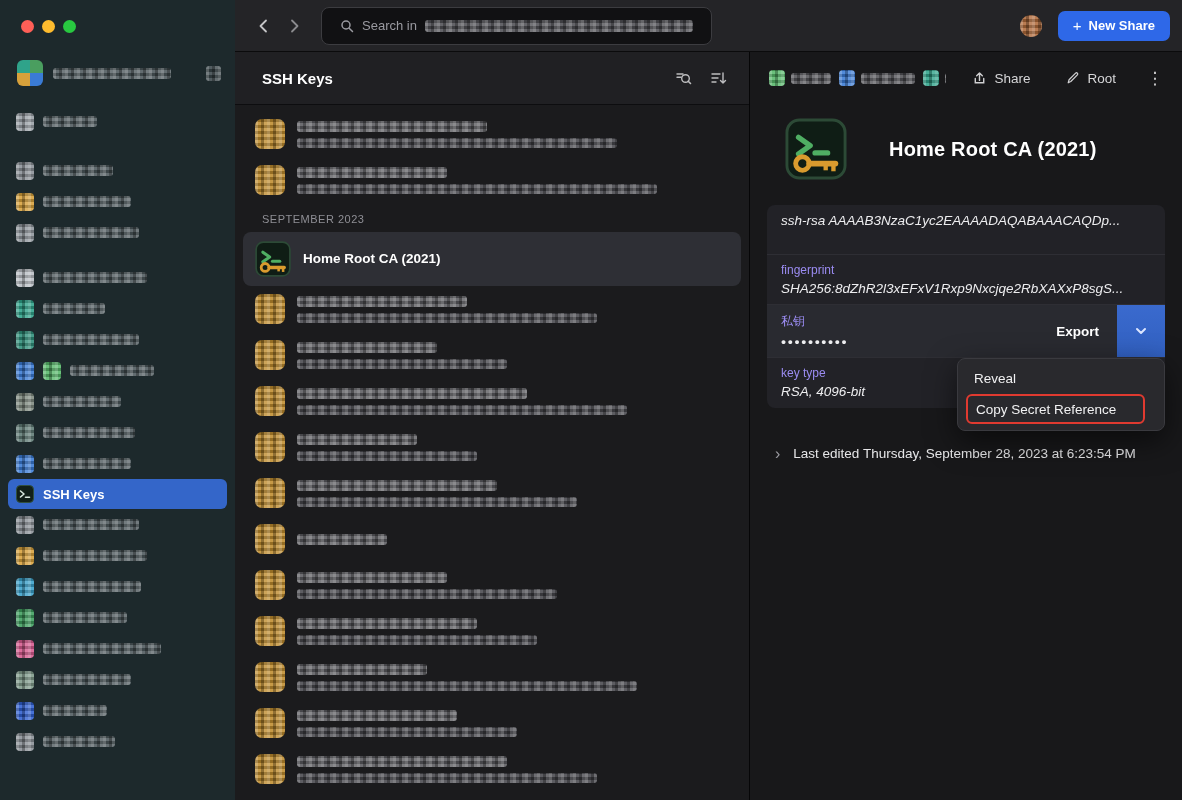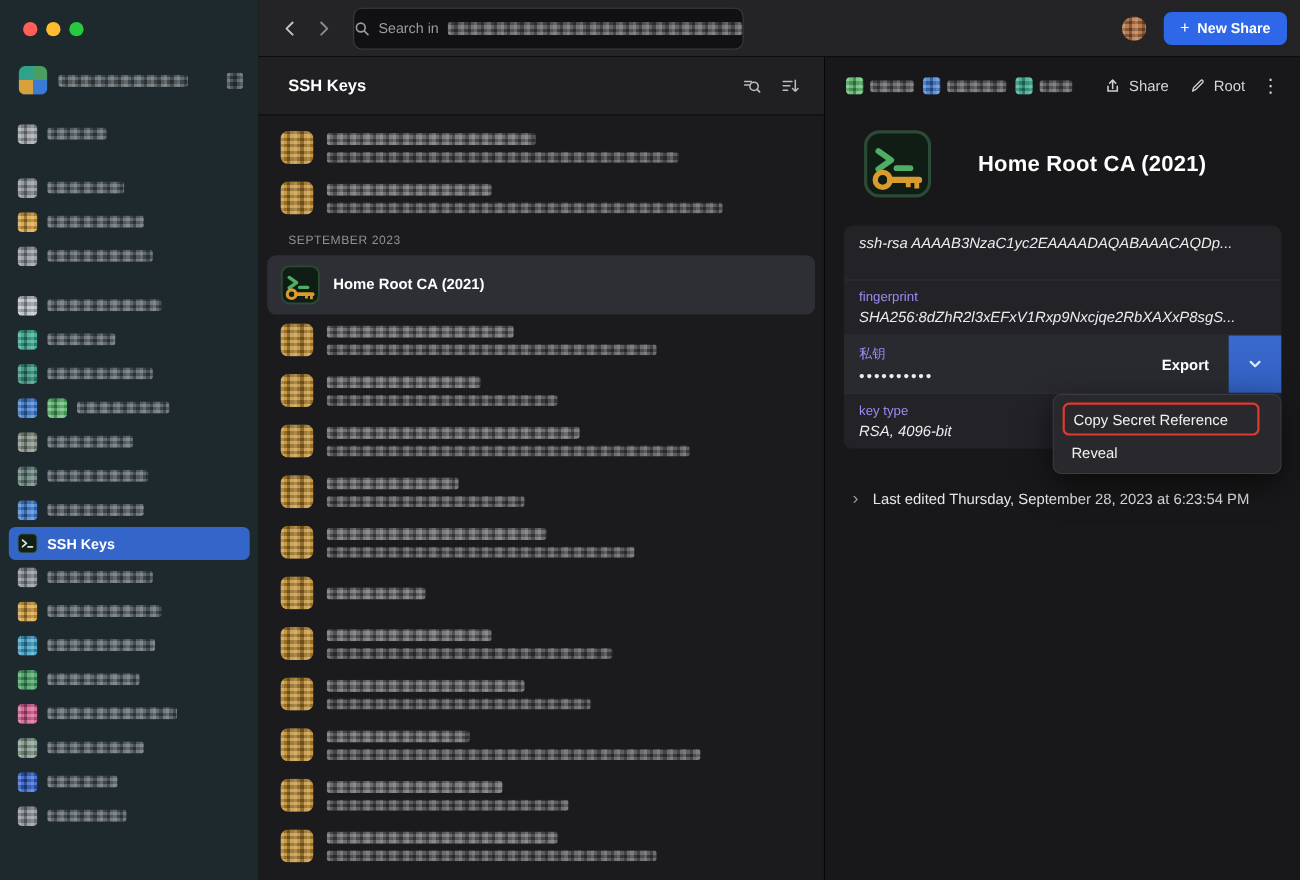--- a/index.html
+++ b/index.html
@@ -30,21 +30,21 @@
   .side-item.selected{background:#3466c9;border-radius:6px;margin:0 8px;padding:0 8px;height:30px;}
   .side-label{font-size:13px;font-weight:700;color:#fff;}
   .term-ic{width:18px;height:18px;flex:none;display:flex;}
 
   
   .main{flex:1;display:flex;flex-direction:column;min-width:0;}
   .topbar{height:52px;flex:none;background:#242427;display:flex;align-items:center;
     padding:0 12px 0 14px;border-bottom:1px solid #0b0b0c;gap:0;}
   .navbtn{background:none;border:none;width:30px;height:30px;display:flex;align-items:center;justify-content:center;cursor:pointer;}
   .searchbox{flex:1;max-width:688px;height:38px;margin:0 14px 0 12px;background:#111113;
-    border:1px solid #3c3c40;border-radius:8px;display:flex;align-items:center;gap:8px;padding:0 0;text-align:center;}
+    border:1px solid #3c3c40;border-radius:8px;display:flex;align-items:center;gap:8px;padding:0 18px;text-align:center;}
   .search-text{font-size:13px;color:#9a9aa0;white-space:nowrap;}
   .search-redact{width:268px;height:12px;background-color:#4f4f54;}
   .tb-spacer{flex:1;}
   .tb-avatar{width:22px;height:22px;border-radius:50%;background-color:#b06a3a;margin-right:16px;flex:none;}
   .newitem{height:30px;background:#2e68e8;color:#fff;border:none;border-radius:7px;
     display:flex;align-items:center;gap:7px;padding:0 15px;font-size:13px;font-weight:600;cursor:pointer;}
   .newitem .plus{font-size:15px;font-weight:400;line-height:1;}
 
   .content{flex:1;display:flex;min-height:0;}
 
@@ -63,21 +63,21 @@
   .l2{background-color:#47474c;height:10px;}
   .section-label{padding:10px 0 7px 27px;font-size:11px;font-weight:400;color:#8f8f95;letter-spacing:.5px;}
   .sel-row{margin:0 8px;height:54px;background:#2e2f35;border-radius:8px;
     display:flex;align-items:center;gap:12px;padding:0 12px;}
   .sel-ic{width:36px;height:36px;flex:none;display:flex;}
   .sel-title{font-size:13.5px;font-weight:700;color:#fff;line-height:1.3;}
   .sel-sub{font-size:11px;color:#a2a2a8;line-height:1.3;}
 
   
   .detail{flex:1;background:#18181a;position:relative;min-width:0;}
-  .dheader{height:52px;display:flex;padding:0 14px 0 19px;gap:0;}
+  .dheader{height:52px;display:flex;padding:0 14px 0 19px;gap:16px;}
   .tags{flex:1;display:flex;align-items:center;gap:8px;overflow:hidden;}
   .tag-g{display:flex;align-items:center;gap:6px;}
   .tag-ic{width:16px;height:16px;border-radius:4px;background-color:#57b86a;}
   .tbar{background-color:#525257;height:11px;}
   .dbtn{background:none;border:none;color:#d6d6d8;font-size:13.5px;display:flex;align-items:center;
     gap:7px;padding:6px 10px;cursor:pointer;font-family:inherit;}
   .more{background:none;border:none;color:#d6d6d8;font-size:17px;width:26px;cursor:pointer;line-height:1;}
   .titleblock{position:absolute;left:35px;top:66px;display:flex;align-items:center;gap:42px;}
   .big-ic{width:62px;height:62px;display:flex;flex:none;}
   .item-title{font-size:20px;font-weight:700;color:#fff;letter-spacing:.2px;}
@@ -460,22 +460,22 @@
               </span>
             </div>
           </div>
           <div class="frow lastrow">
             <div class="flabel">key type</div>
             <div class="fvalue">RSA, 4096-bit</div>
           </div>
         </div>
 
         <div class="menu">
+          <div class="menu-item">Reveal</div>
           <div class="menu-item annotated">Copy Secret Reference</div>
-          <div class="menu-item">Reveal</div>
         </div>
 
         <div class="last-edited">
           <span class="disc">›</span>
           <span class="le-text">Last edited Thursday, September 28, 2023 at 6:23:54 PM</span>
         </div>
       </section>
 
     </div>
   </div>

